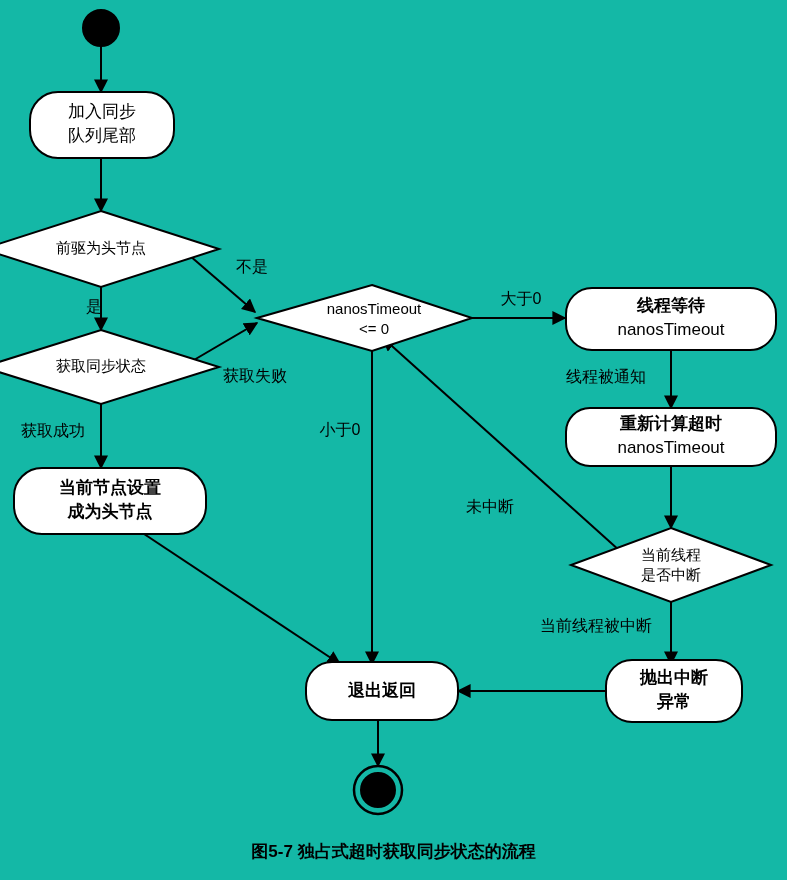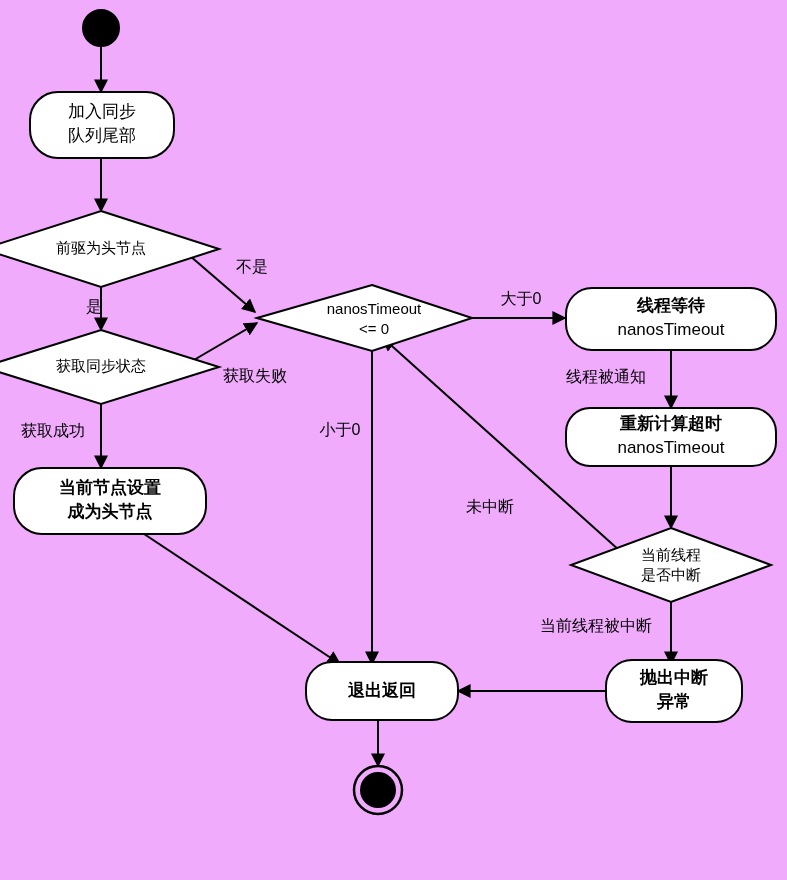--- a/index.html
+++ b/index.html
@@ -8,21 +8,21 @@
     background: #ffffff;
   }
   body {
     font-family: "Liberation Sans", sans-serif;
     color: #000000;
   }
   #canvas {
     position: relative;
     width: 787px;
     height: 880px;
-    background: #f0abfc;
+    background: #14b8a6;
     overflow: hidden;
   }
   svg#flow {
     position: absolute;
     left: 0;
     top: 0;
     width: 787px;
     height: 880px;
   }
   .node-label {
@@ -168,13 +168,14 @@
     <text class="edge-label" x="94" y="308">是</text>
     <text class="edge-label" x="255" y="377">获取失败</text>
     <text class="edge-label" x="53" y="432">获取成功</text>
     <text class="edge-label" x="521" y="300">大于0</text>
     <text class="edge-label" x="340" y="431">小于0</text>
     <text class="edge-label" x="606" y="378">线程被通知</text>
     <text class="edge-label" x="490" y="508">未中断</text>
     <text class="edge-label" x="596" y="627">当前线程被中断</text>
   </svg>
 
+  <div class="caption">图5-7  独占式超时获取同步状态的流程</div>
 </div>
 
 </body></html>

